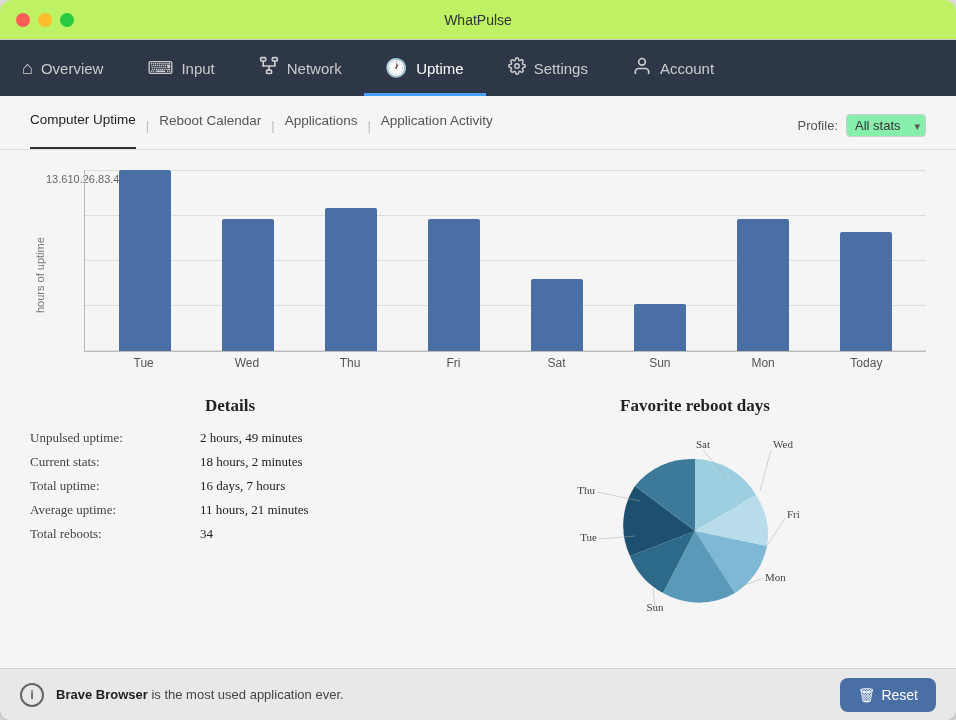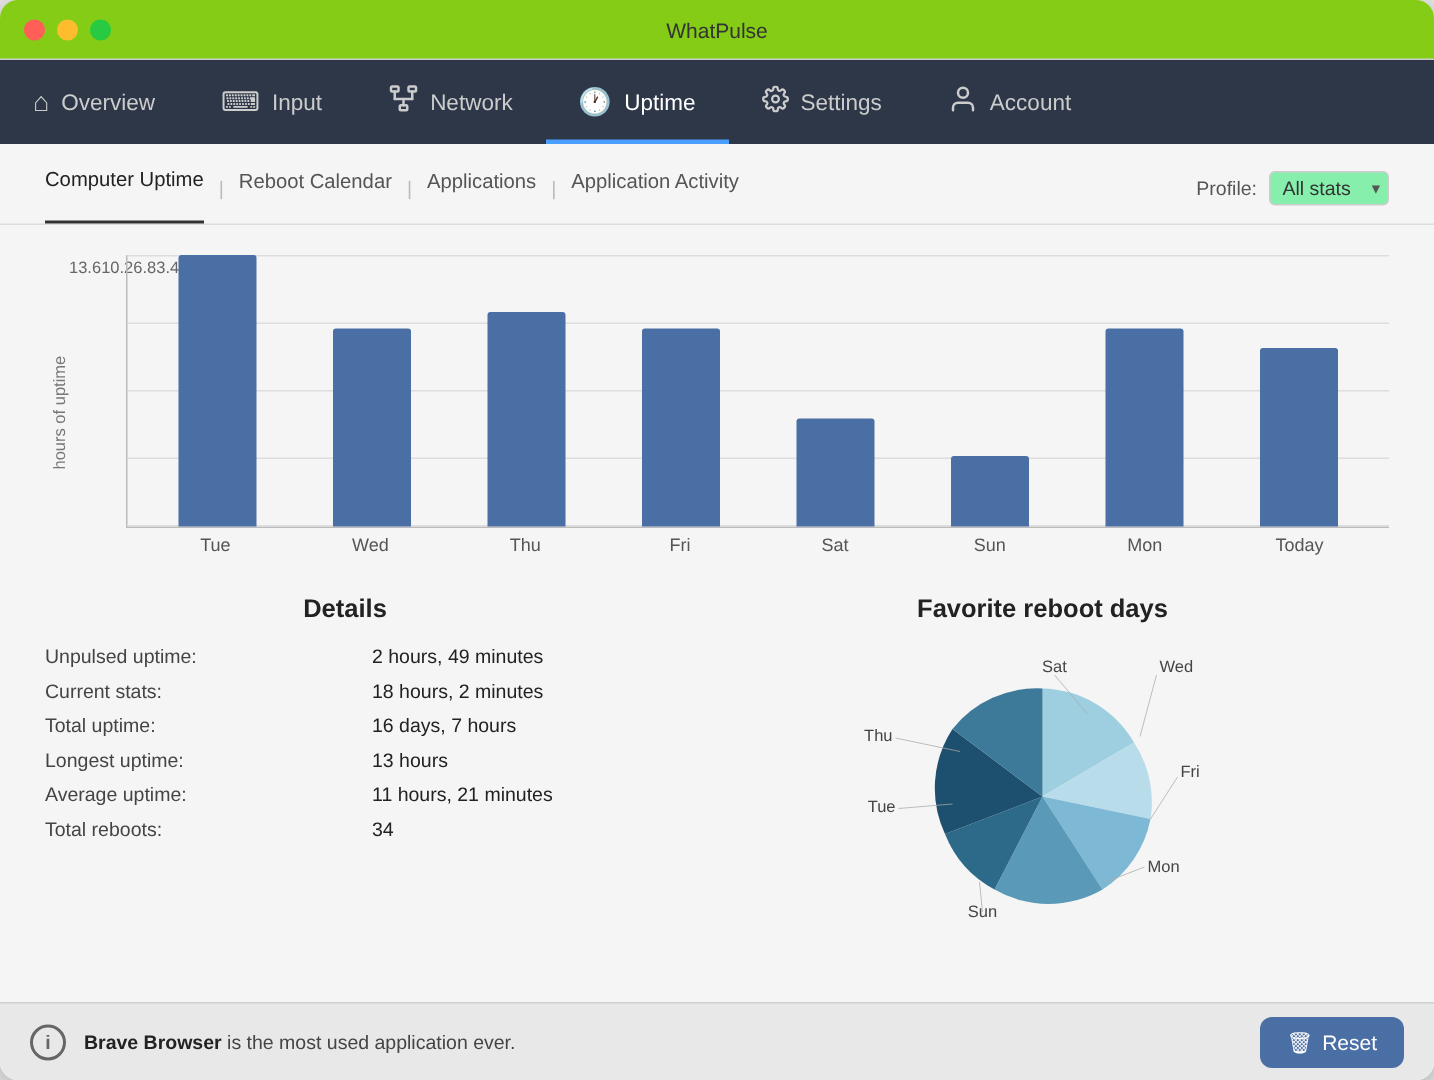--- a/index.html
+++ b/index.html
@@ -15,21 +15,21 @@
       height: 720px;
       background: #f0f0f0;
       border-radius: 12px;
       overflow: hidden;
       box-shadow: 0 4px 20px rgba(0,0,0,0.3);
       display: flex;
       flex-direction: column;
     }
     
     .titlebar {
-      background: #84cc16;
+      background: #bef264;
       height: 40px;
       display: flex;
       align-items: center;
       padding: 12px 16px;
       position: relative;
       border-bottom: 1px solid #ccc;
       flex-shrink: 0;
     }
     .traffic-lights {
       display: flex;
@@ -193,20 +193,21 @@
       border-radius: 2px 2px 0 0;
       flex-shrink: 0;
     }
     
     .bottom-section {
       display: flex;
       gap: 34px;
       flex: 1;
       padding: 16px 0 0;
       overflow: hidden;
+      font-family: Liberation Serif, serif;
     }
     
     .details-panel {
       flex: 1;
       max-width: 400px;
     }
     .details-title {
       font-size: 17px;
       font-weight: 600;
       color: #222;
@@ -220,21 +221,20 @@
     }
     .details-key {
       font-size: 13px;
       color: #444;
       width: 160px;
       flex-shrink: 0;
     }
     .details-val {
       font-size: 13px;
       color: #222;
-      margin-left: 48px;
     }
     
     .pie-panel {
       flex: 1;
       display: flex;
       flex-direction: column;
       align-items: center;
     }
     .pie-title {
       font-size: 17px;
@@ -443,24 +443,20 @@
           </div>
           <div class="details-row">
             <span class="details-key">Current stats:</span>
             <span class="details-val">18 hours, 2 minutes</span>
           </div>
           <div class="details-row">
             <span class="details-key">Total uptime:</span>
             <span class="details-val">16 days, 7 hours</span>
           </div>
           <div class="details-row">
-            <span class="details-key">Longest uptime:</span>
-            <span class="details-val">13 hours</span>
-          </div>
-          <div class="details-row">
             <span class="details-key">Average uptime:</span>
             <span class="details-val">11 hours, 21 minutes</span>
           </div>
           <div class="details-row">
             <span class="details-key">Total reboots:</span>
             <span class="details-val">34</span>
           </div>
         </div>
 
         <div class="pie-panel">

